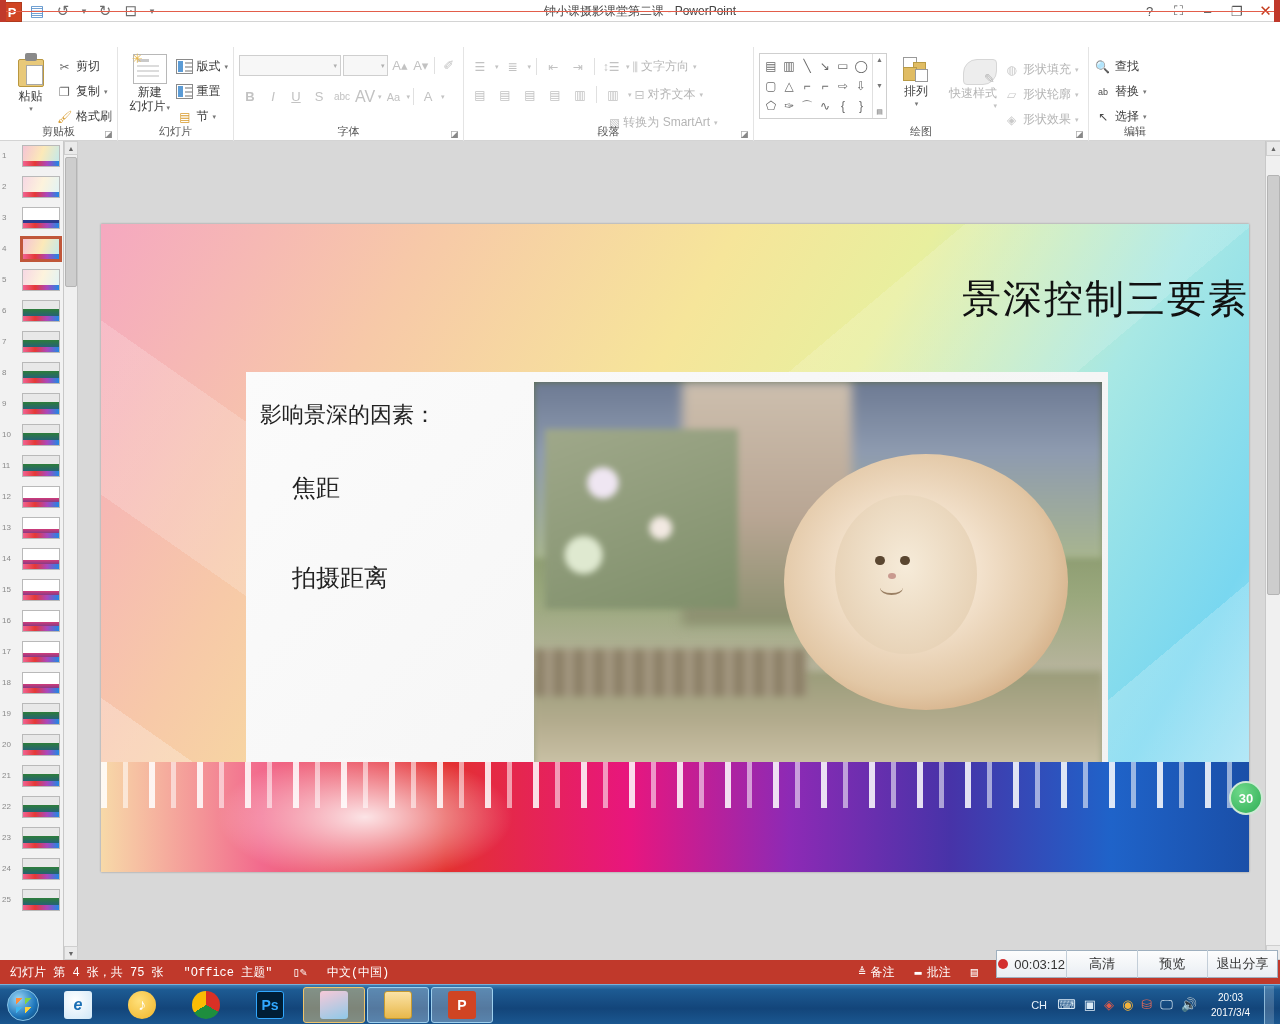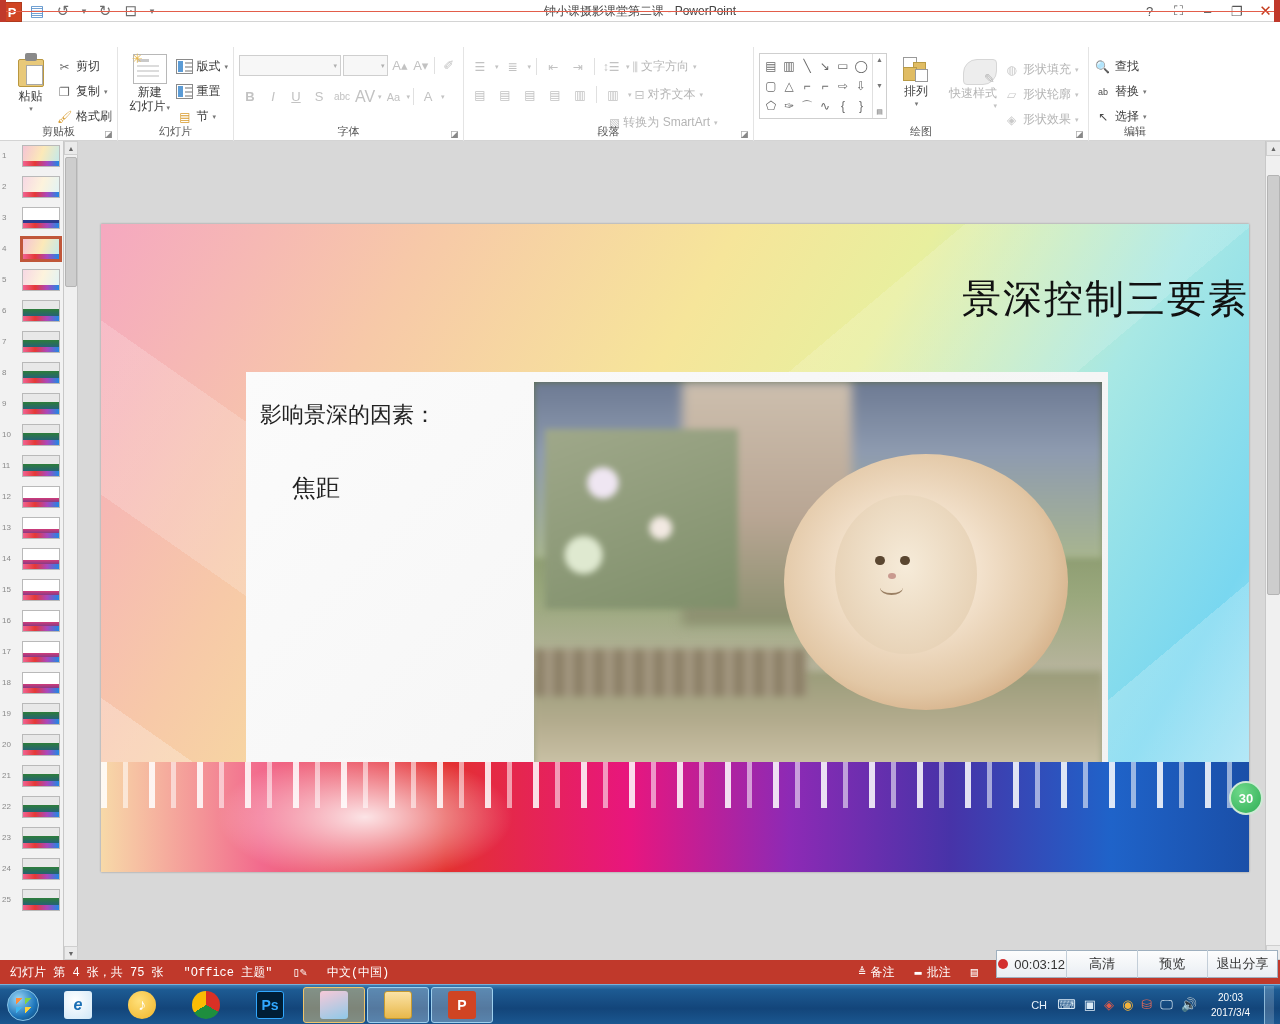--- a/index.html
+++ b/index.html
@@ -766,20 +766,21 @@
     <div class="slide-area">
       <div class="slide">
         <div class="slide-bg"></div>
 
         <div class="slide-title">景深控制三要素</div>
 
         <div class="content-card">
           <div class="factors">
             <div class="f-head">影响景深的因素：</div>
             <div class="f-item">焦距</div>
+            <div class="f-item">拍摄距离</div>
           </div>
           <div class="photo">
             <div class="ph-blur">
               <div class="ph-sky"></div>
               <div class="ph-ground"></div>
               <div class="ph-legs"></div>
               <div class="ph-flowers"></div>
               <div class="ph-fence"></div>
             </div>
             <div class="cat">

